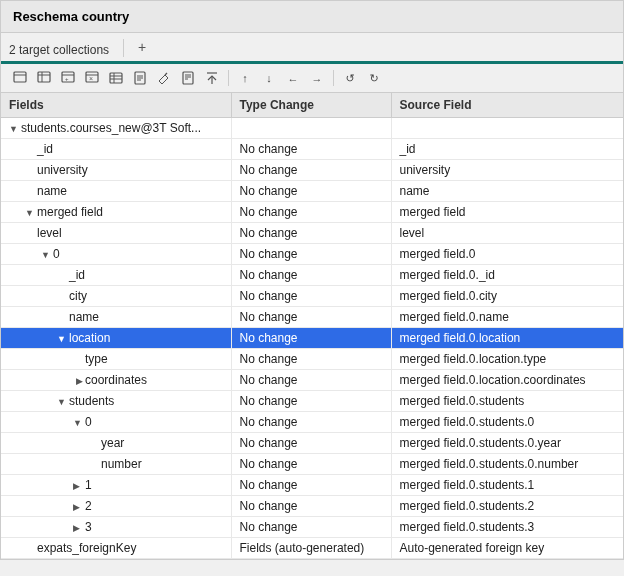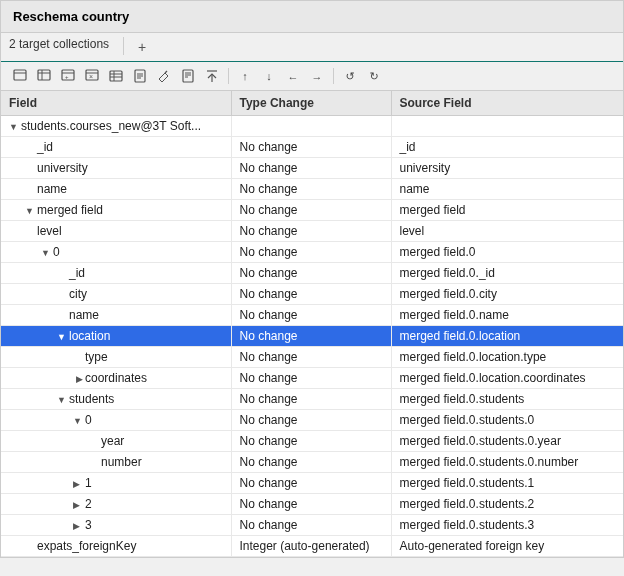--- a/index.html
+++ b/index.html
@@ -18,24 +18,24 @@
     }
     .title-bar {
       background: #e8e8e8;
       padding: 8px 12px;
       font-weight: 600;
       font-size: 13px;
       border-bottom: 1px solid #ccc;
     }
     .toolbar-row {
       display: flex;
-      align-items: flex-start;
+      align-items: flex-end;
       padding: 4px 8px;
       background: #f0f0f0;
-      border-bottom: 1px solid #0f766e;
+      border-bottom: 3px solid #0f766e;
       gap: 6px;
     }
     .collection-count {
       font-size: 12px;
       color: #333;
       margin-right: 4px;
     }
     .divider-v {
       width: 1px;
       height: 18px;
@@ -233,21 +233,21 @@
     </button>
     <button class="icon-btn" title="Redo">
       <span>↻</span>
     </button>
   </div>
 
   <div class="table-container">
     <table>
       <thead>
         <tr>
-          <th class="col-fields">Field</th>
+          <th class="col-fields">Fields</th>
           <th class="col-type">Type Change</th>
           <th class="col-source">Source Field</th>
         </tr>
       </thead>
       <tbody id="table-body">
       <tr class="root-row">
             <td class="col-fields"><span style="display: inline-block; padding-left: 0px;"><span class="tree-toggle expanded"></span><span>students.courses_new@3T Soft...</span></span></td>
             <td class="col-type"></td>
             <td class="col-source"></td>
           </tr>
@@ -341,19 +341,19 @@
             <td class="col-type">No change</td>
             <td class="col-source">merged field.0.students.2</td>
           </tr>
           <tr>
             <td class="col-fields"><span style="display: inline-block; padding-left: 64px;"><span class="tree-toggle collapsed"></span><span>3</span></span></td>
             <td class="col-type">No change</td>
             <td class="col-source">merged field.0.students.3</td>
           </tr>
           <tr>
             <td class="col-fields"><span style="display: inline-block; padding-left: 16px;"><span class="tree-toggle leaf">▼</span><span>expats_foreignKey</span></span></td>
-            <td class="col-type">Integer (auto-generated)</td>
+            <td class="col-type">Fields (auto-generated)</td>
             <td class="col-source">Auto-generated foreign key</td>
           </tr>
         </tbody>
     </table>
   </div>
 </div>
 
 </body></html>

